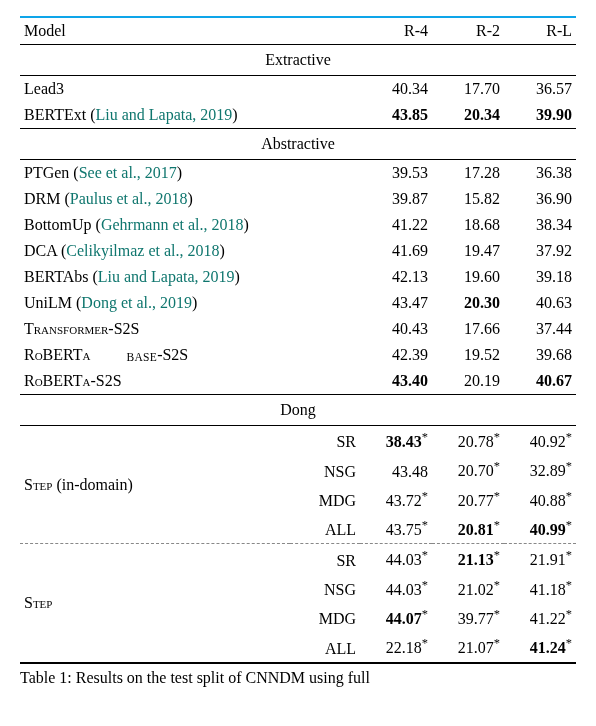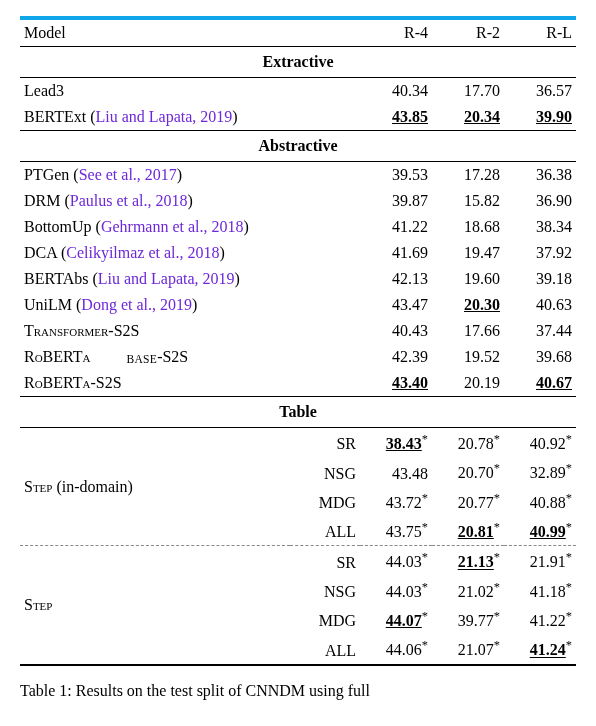--- a/index.html
+++ b/index.html
@@ -24,36 +24,35 @@
   }
   .numcol { text-align: right; width: 72px; }
   .modelcol { text-align: left; }
   .variantcol { text-align: right; width: 70px; margin-left: 48px; }
   .section-hdr td {
     text-align: center;
     border-top: 1px solid #000;
     border-bottom: 1px solid #000;
     padding-top: 6px;
     padding-bottom: 6px;
-    font-weight: bold;
-  }
-  .top    { border-top: 4px solid #0ea5e9; }
-  .bold   { font-weight: bold; text-decoration: underline; }
-  a.cite  { color: #6d28d9; text-decoration: none; }
+  }
+  .top    { border-top: 2px solid #0ea5e9; }
+  .bold   { font-weight: bold; }
+  a.cite  { color: #0f766e; text-decoration: none; }
   .dashrow td {
     border-top: 1px dashed #888;
     padding: 0;
     height: 0;
     line-height: 0;
   }
   .sc { font-variant: small-caps; }
   .sub { font-size: 0.72em; vertical-align: -0.05em; letter-spacing: 0.3px; margin-left: 36px; }
   .group-label { vertical-align: middle; }
   sup { font-size: 0.78em; }
-  .caption { margin-top: 16px; font-size: 16px; }
+  .caption { margin-top: 5px; font-size: 16px; }
 </style>
 </head>
 <body>
 
 <table>
   <colgroup>
     <col style="width:auto">
     <col class="variantcol">
     <col class="numcol">
     <col class="numcol">
@@ -144,21 +143,21 @@
       <tr>
         <td class="modelcol" colspan="2"><span class="sc">RoBERTa</span>-S2S</td>
         <td class="numcol"><span class="bold">43.40</span></td>
         <td class="numcol"><span>20.19</span></td>
         <td class="numcol"><span class="bold">40.67</span></td>
       </tr>
     </tbody>
 
   <tbody>
       <tr class="section-hdr">
-    <td colspan="5">Table</td>
+    <td colspan="5">Dong</td>
   </tr>
   </tbody>
     <tbody id="ours-body">
       <tr>
         <td rowspan="4" class="modelcol group-label"><span class="sc">Step</span> (in-domain)</td>
         <td class="variantcol">SR</td>
         <td class="numcol"><span class="bold">38.43</span><sup>*</sup></td>
         <td class="numcol"><span>20.78</span><sup>*</sup></td>
         <td class="numcol"><span>40.92</span><sup>*</sup></td>
       </tr>
@@ -197,21 +196,21 @@
         <td class="numcol"><span>41.18</span><sup>*</sup></td>
       </tr>
       <tr>
         <td class="variantcol">MDG</td>
         <td class="numcol"><span class="bold">44.07</span><sup>*</sup></td>
         <td class="numcol"><span>39.77</span><sup>*</sup></td>
         <td class="numcol"><span>41.22</span><sup>*</sup></td>
       </tr>
       <tr>
         <td class="variantcol">ALL</td>
-        <td class="numcol"><span>44.06</span><sup>*</sup></td>
+        <td class="numcol"><span>22.18</span><sup>*</sup></td>
         <td class="numcol"><span>21.07</span><sup>*</sup></td>
         <td class="numcol"><span class="bold">41.24</span><sup>*</sup></td>
       </tr>
     </tbody>
   <tbody>
       <tr>
         <td colspan="5" style="border-top:2px solid #000;padding:0;height:0"></td>
       </tr>
 </tbody>
   </table>

